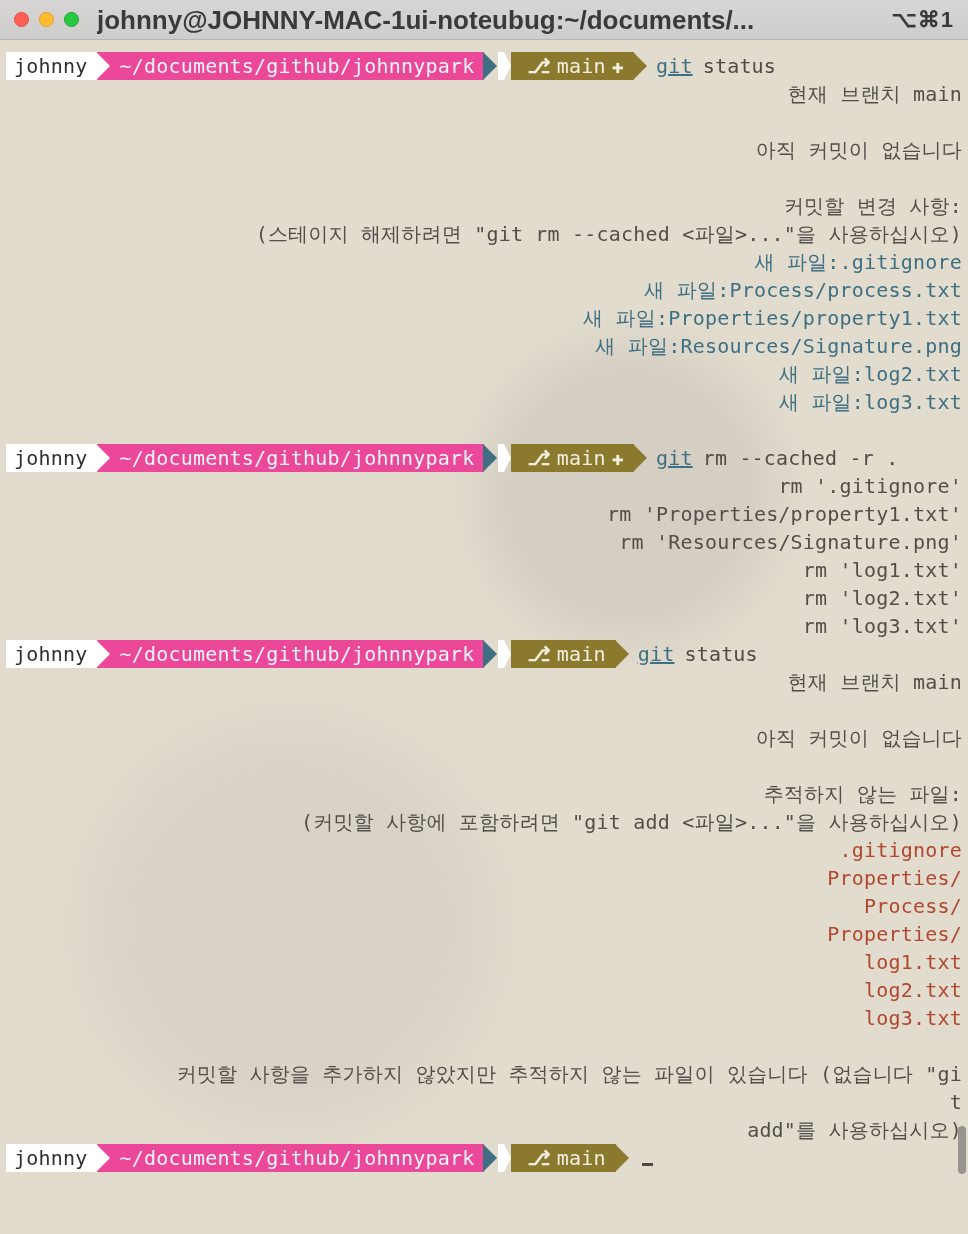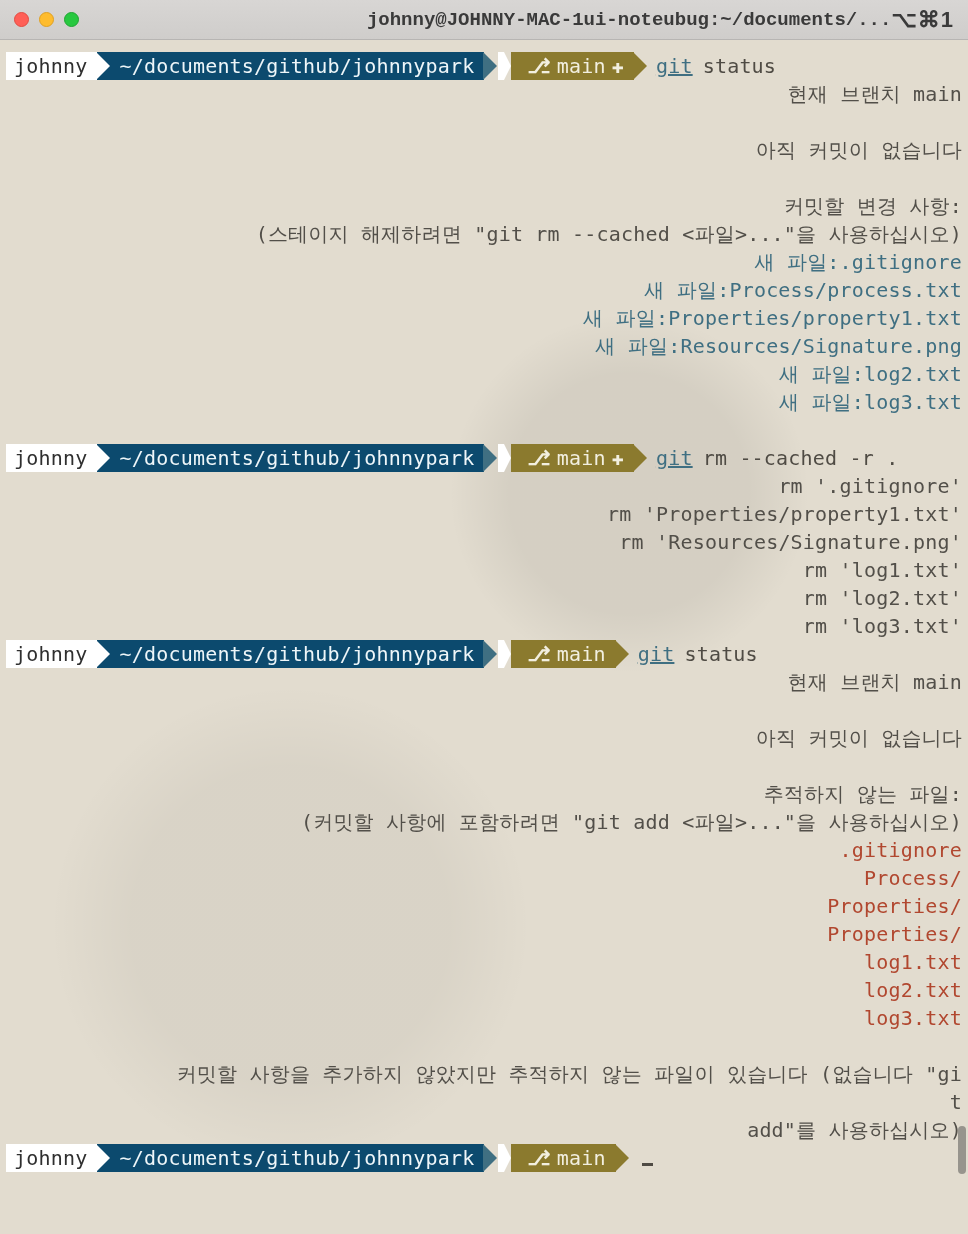--- a/index.html
+++ b/index.html
@@ -32,23 +32,23 @@
     padding: 0 14px;
     position: relative;
     z-index: 2;
   }
   .traffic { display: flex; gap: 10px; margin-right: 18px;}
   .dot { width:15px; height:15px; border-radius:50%; }
   .dot.red{background:#ff5f57;border:1px solid #e24b41;}
   .dot.yellow{background:#febc2e;border:1px solid #dfa023;}
   .dot.green{background:#28c840;border:1px solid #1fa532;}
   .title {
-    flex:1; text-align:right;
-    font-family: Liberation Mono, monospace;
-    font-size: 19px; font-weight:700; color:#3a3a3a;
+    flex:1; text-align:left;
+    font-family: Liberation Sans, sans-serif;
+    font-size: 26px; font-weight:700; color:#3a3a3a;
     white-space: nowrap; overflow:hidden; text-overflow:ellipsis;
   }
   .shortcut {
     font-family: -apple-system, sans-serif;
     font-size: 22px; font-weight:700; color:#3a3a3a;
     letter-spacing: 1px;
   }
 
   
   .term {
@@ -73,21 +73,21 @@
   }
   .seg .arrow {
     position:absolute; right:-13px; top:0;
     width:0;height:0;
     border-top:14px solid transparent;
     border-bottom:14px solid transparent;
     z-index:1;
   }
   .seg-user { background:#ffffff; color:#2f2f2f; padding-left:8px;}
   .seg-user .arrow{ border-left:14px solid #ffffff; }
-  .seg-path { background:#0c4a6e; color:#eef6f9; padding-left:22px;}
+  .seg-path { background:#ec4899; color:#eef6f9; padding-left:22px;}
   .seg-path .arrow{ border-left:14px solid #3f6f82; }
   .seg-sep  { background:#ffffff; width:6px; padding:0; margin-left:14px;}
   .seg-sep .arrow{ border-left:7px solid #ffffff; right:-7px;}
   .seg-branch{ background:#8b7a2e; color:#f2efe0; padding-left:16px; margin-left:7px;}
   .seg-branch .arrow{ border-left:14px solid #8b7a2e; }
   .branch-ico{ margin-right:6px; font-weight:bold;}
   .plus{ margin-left:6px; font-weight:bold;}
   .cmd { padding-left:22px; color:#4f4b44; display:flex; align-items:center;}
   .cmd .git{ color:#3f6f82; margin-right:10px;text-decoration:underline;}
   .cursor{ display:inline-block; width:11px; border-bottom:3px solid #4f4b44; margin-left:4px; transform:translateY(6px);}
@@ -219,22 +219,22 @@
   </div>
 
   <div class="line">현재 브랜치 main</div>
   <div class="blank"></div>
   <div class="line">아직 커밋이 없습니다</div>
   <div class="blank"></div>
   <div class="line">추적하지 않는 파일:</div>
   <div class="line">  (커밋할 사항에 포함하려면 "git add &lt;파일&gt;..."을 사용하십시오)</div>
   <div class="red">
     <div class="line indent2">.gitignore</div>
+    <div class="line indent2">Properties/</div>
     <div class="line indent2">Process/</div>
-    <div class="line indent2">Properties/</div>
     <div class="line indent2">Properties/</div>
     <div class="line indent2">log1.txt</div>
     <div class="line indent2">log2.txt</div>
     <div class="line indent2">log3.txt</div>
   </div>
   <div class="blank"></div>
   <div class="line">커밋할 사항을 추가하지 않았지만 추적하지 않는 파일이 있습니다 (없습니다 "gi</div>
   <div class="line">t</div>
   <div class="line">add"를 사용하십시오)</div>
 

